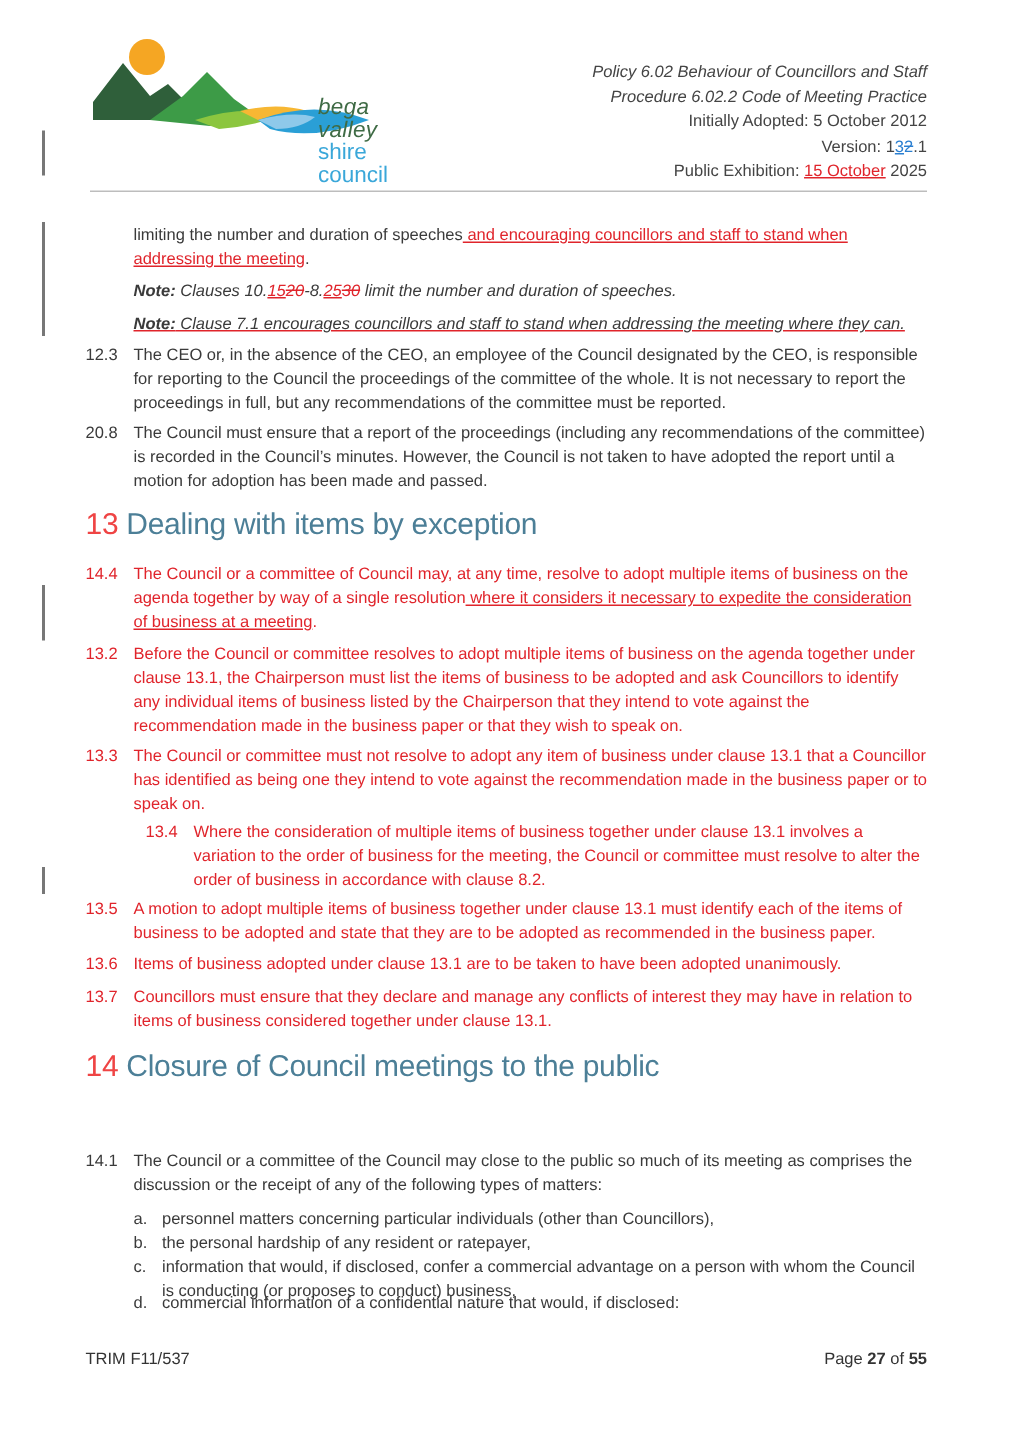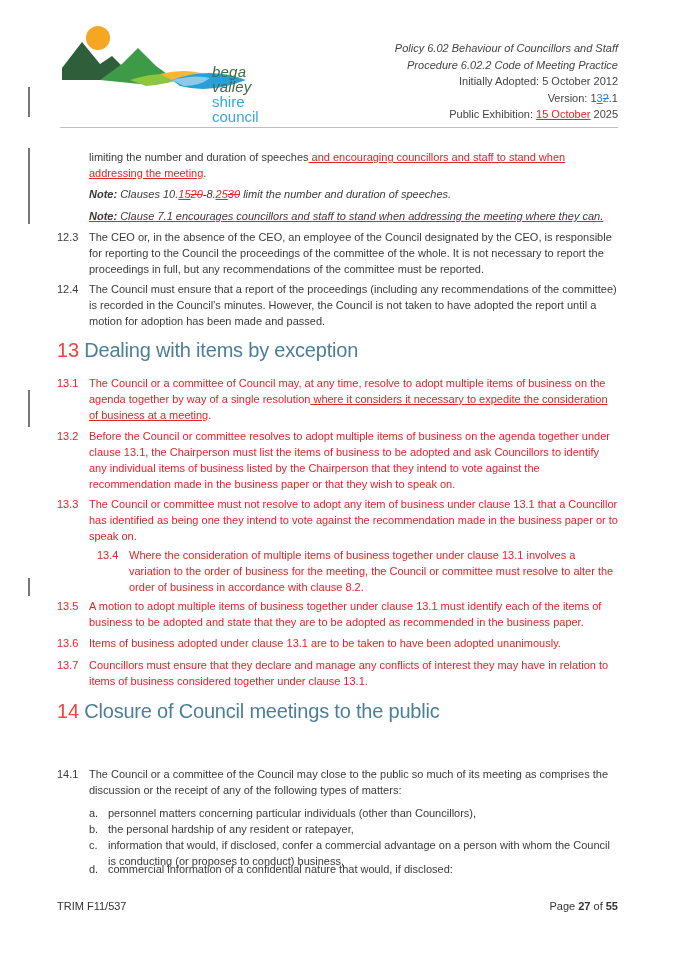--- a/index.html
+++ b/index.html
@@ -80,28 +80,28 @@
 
   <div class="txt italic" style="left:89px;top:186px;"><span class="bold">Note:</span><span> Clauses 10.</span><span class="ins">15</span><span class="del">20</span><span>-8.</span><span class="ins">25</span><span class="del">30</span><span> limit the number and duration of speeches.</span></div>
 
   <div class="txt italic ins" style="left:89px;top:208px;"><span class="bold">Note:</span><span> Clause 7.1 encourages councillors and staff to stand when addressing the meeting where they can.</span></div>
 
   <div class="para" style="top:229px;color:#3a3a3a;">
     <span class="num">12.3</span>
     <div class="body">The CEO or, in the absence of the CEO, an employee of the Council designated by the CEO, is responsible for reporting to the Council the proceedings of the committee of the whole. It is not necessary to report the proceedings in full, but any recommendations of the committee must be reported.</div>
   </div>
   <div class="para" style="top:281px;color:#3a3a3a;">
-    <span class="num">12.4</span>
+    <span class="num">20.8</span>
     <div class="body">The Council must ensure that a report of the proceedings (including any recommendations of the committee) is recorded in the Council’s minutes. However, the Council is not taken to have adopted the report until a motion for adoption has been made and passed.</div>
   </div>
 
   <div class="h1" style="top:339px;"><span class="n">13</span><span> Dealing with items by exception</span></div>
 
   <div class="para red" style="top:375px;">
-    <span class="num">13.1</span>
+    <span class="num">14.4</span>
     <div class="body"><span>The Council or a committee of Council may, at any time, resolve to adopt multiple items of business on the agenda together by way of a single resolution</span><span class="ins"> where it considers it necessary to expedite the consideration of business at a meeting</span><span>.</span></div>
   </div>
 
   <div class="para red" style="top:428px;">
     <span class="num">13.2</span>
     <div class="body">Before the Council or committee resolves to adopt multiple items of business on the agenda together under clause 13.1, the Chairperson must list the items of business to be adopted and ask Councillors to identify any individual items of business listed by the Chairperson that they intend to vote against the recommendation made in the business paper or that they wish to speak on.</div>
   </div>
   <div class="para red" style="top:496px;">
     <span class="num">13.3</span>
     <div class="body">The Council or committee must not resolve to adopt any item of business under clause 13.1 that a Councillor has identified as being one they intend to vote against the recommendation made in the business paper or to speak on.</div>

